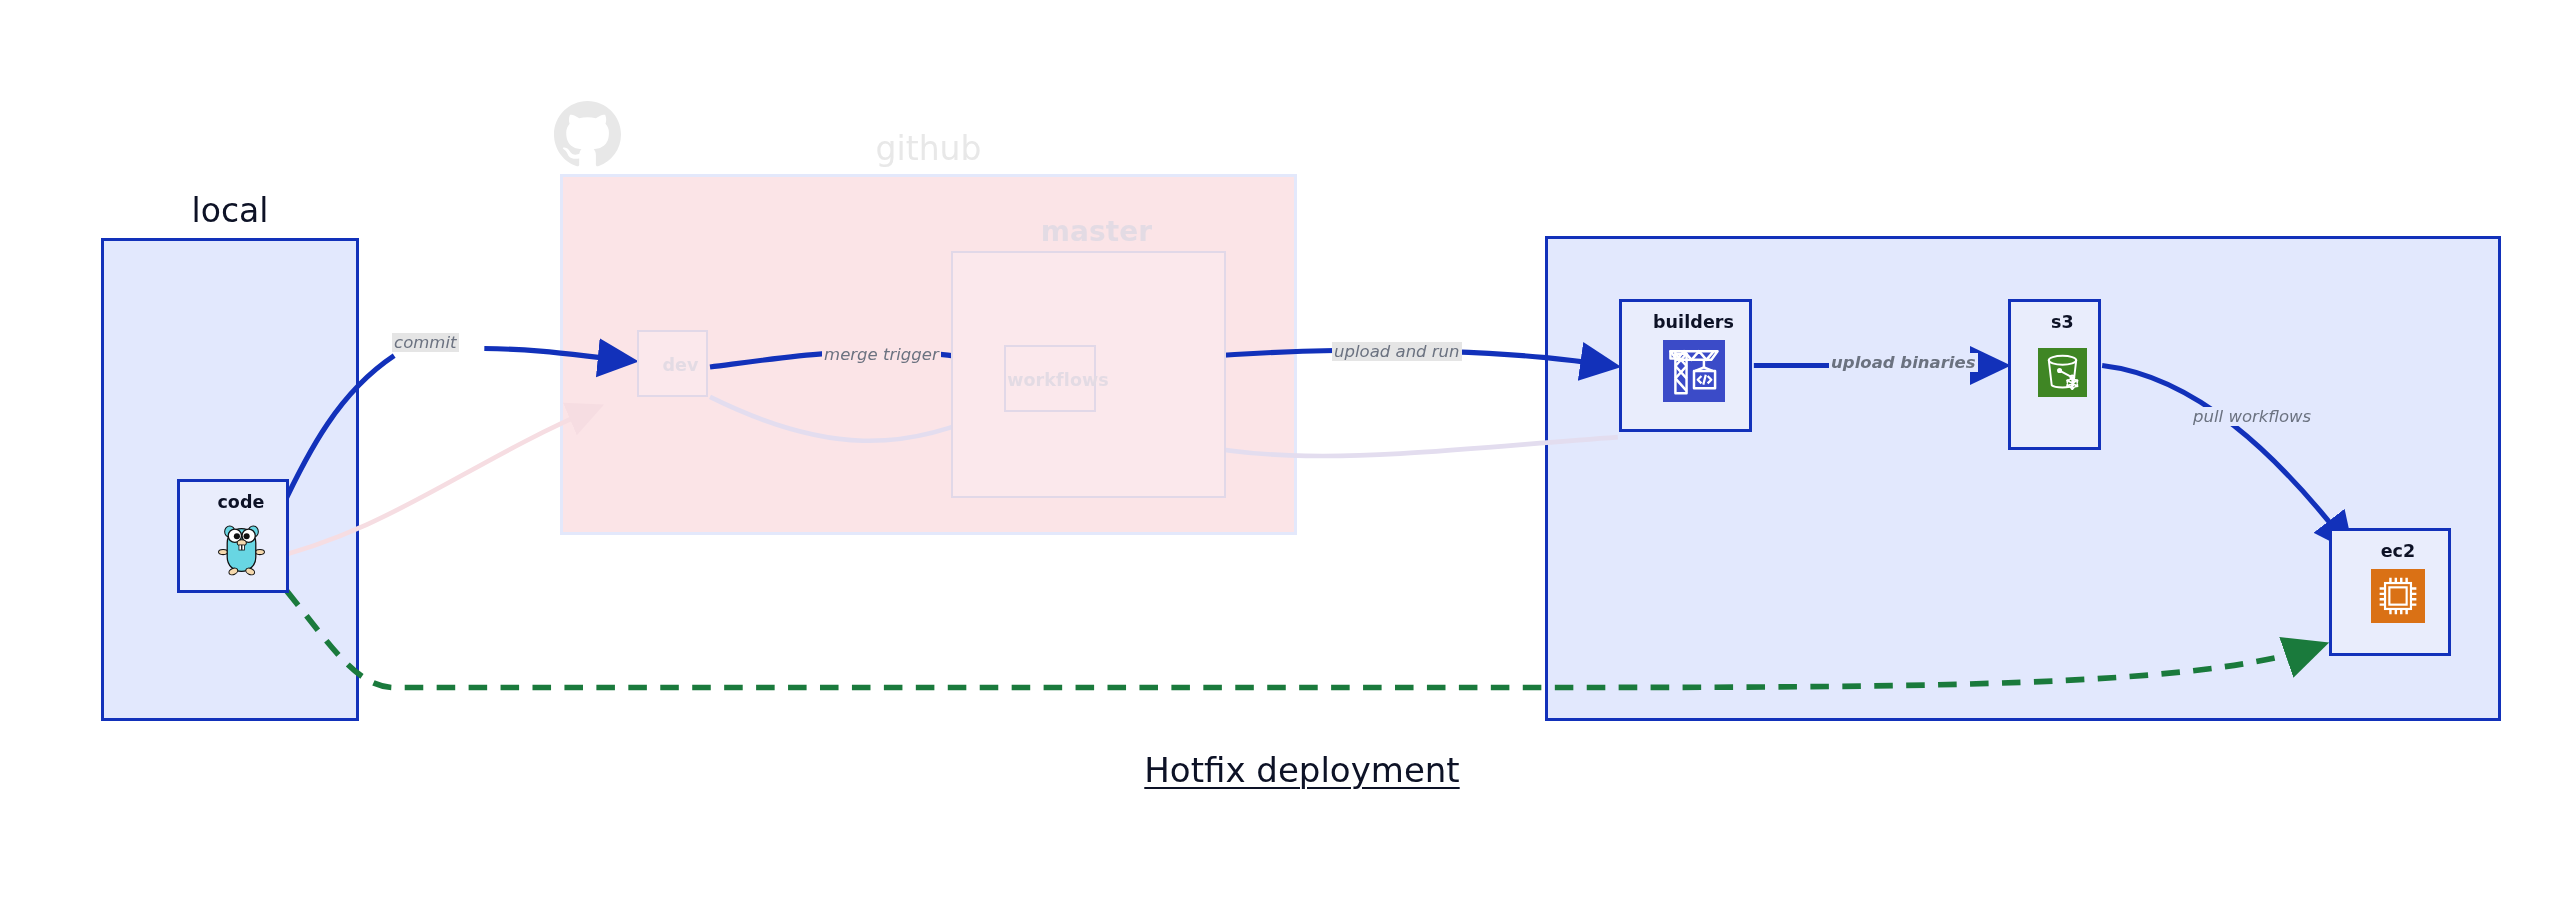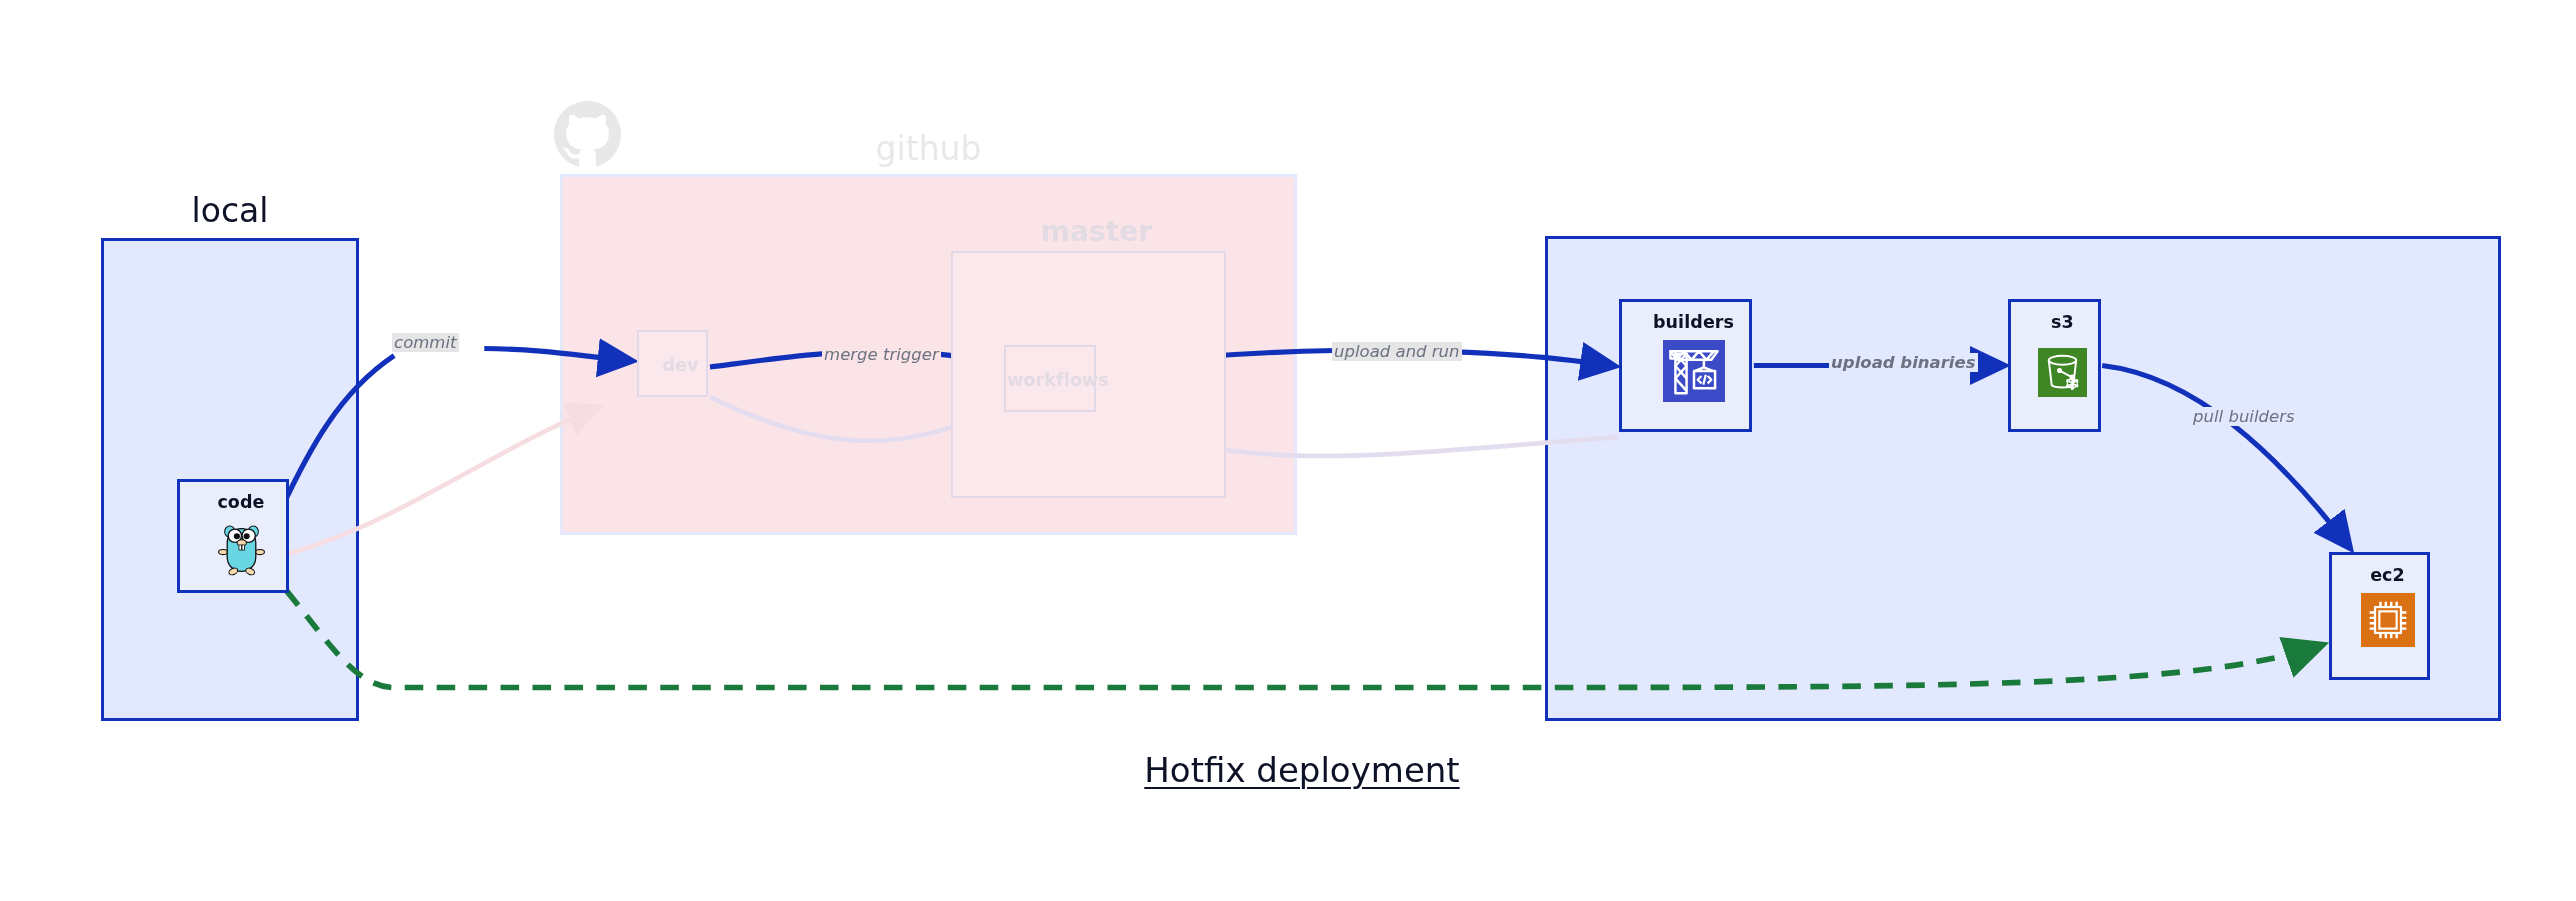--- a/index.html
+++ b/index.html
@@ -40,22 +40,22 @@
 
   .node.ghosted{background:#fbe8ec;border:2.1px solid #e1d8e8;}
   .node.ghosted .nlabel{color:#e3dbe4;}
 
   #n-code{left:177px;top:479px;width:112px;height:114px;}
   #n-dev{left:637px;top:330px;width:71px;height:67px;}
   #n-workflows{left:1004px;top:345px;width:92px;height:67px;}
   #n-master{left:951px;top:251px;width:275px;height:247px;}
   #n-master .nlabel{margin-top:-38px;font-size:28px;color:#e3dbe4;}
   #n-builders{left:1619px;top:299px;width:133px;height:133px;}
-  #n-s3{left:2008px;top:299px;width:93px;height:133px;gap:8px;}
-  #n-ec2{left:2329px;top:552px;width:101px;height:128px;}
+  #n-s3{left:2008px;top:299px;width:93px;height:151px;gap:8px;}
+  #n-ec2{left:2329px;top:528px;width:122px;height:128px;}
 
   
   .elabel{position:absolute;font-style:italic;font-size:16.5px;color:#6b7280;
           white-space:nowrap;background:#e5e5e5;padding:0 2.1px;}
   .elabel.on-pink{background:#fbe4e7;}
   .elabel.on-blue{background:#e2e8fd;}
 
   #el-commit{left:392px;top:333px;}
   #el-merge{left:822px;top:345px;}
   #el-upload-run{left:1332px;top:342px;}
@@ -243,18 +243,18 @@
   </div>
 
   <div class="elabel" id="el-commit">commit</div>
 
   <div class="elabel on-pink" id="el-merge">merge trigger</div>
 
   <div class="elabel" id="el-upload-run">upload and run</div>
 
   <div class="elabel on-blue" id="el-upload-bin">upload binaries</div>
 
-  <div class="elabel on-blue" id="el-pull-bin">pull builders</div>
+  <div class="elabel on-blue" id="el-pull-bin">pull workflows</div>
 
   <div id="title">Hotfix deployment</div>
 
 </div>
 
 
 </body></html>

